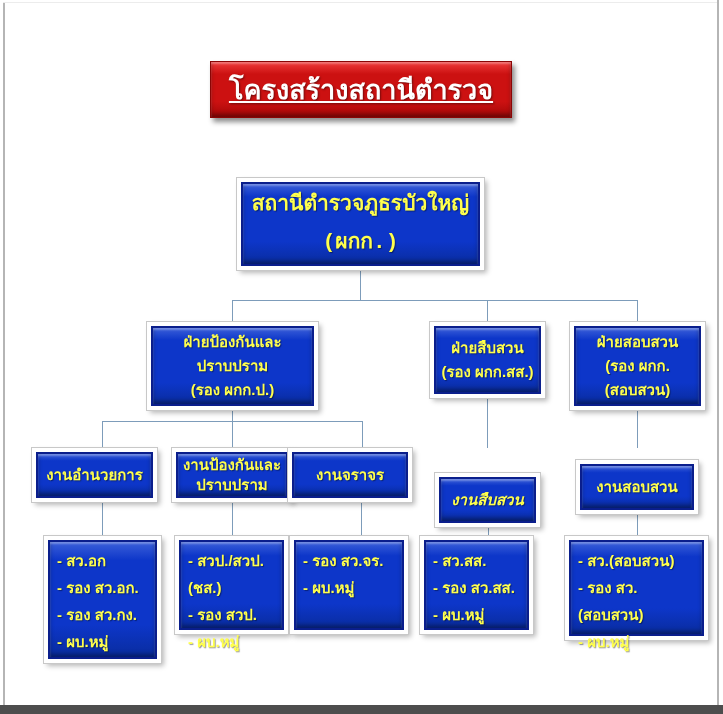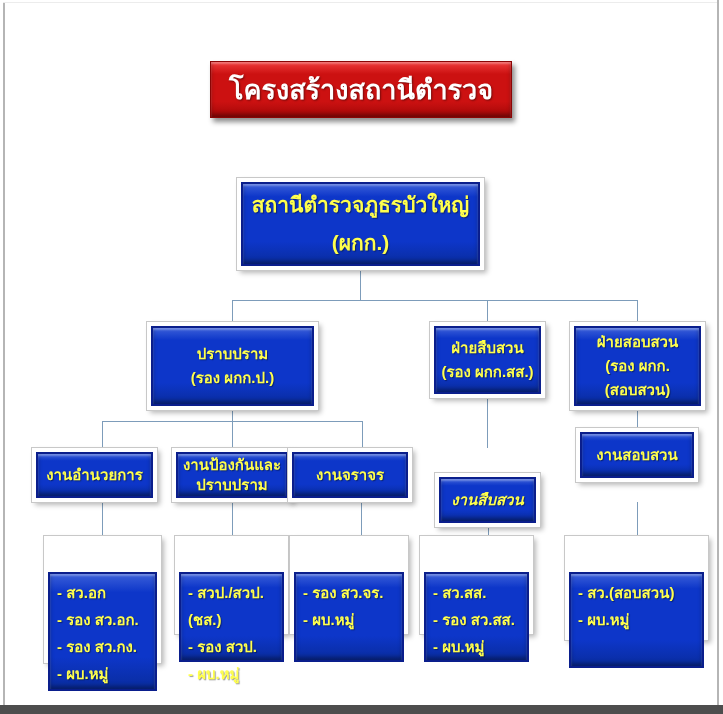--- a/index.html
+++ b/index.html
@@ -19,40 +19,40 @@
   .edge-top{left:3px;top:2px;width:715px;height:1px;background:#ececec;}
   .edge-bottom{left:0;top:705px;width:723px;height:9px;background:var(--bottom-bar);}
 
   .title-box{
     position:absolute;left:210px;top:61px;width:302px;height:57px;
     background:linear-gradient(180deg,var(--title-fill-light) 0%,var(--title-fill) 22%,var(--title-fill) 72%,var(--title-fill-dark) 100%);
     border:1px solid #8a0505;
     box-shadow:3px 4px 5px rgba(0,0,0,0.45), inset 0 2px 2px rgba(255,255,255,0.3), inset 0 -3px 4px rgba(0,0,0,0.35);
     display:flex;align-items:center;justify-content:center;
     color:var(--title-text);font-size:27px;font-weight:bold;
-    text-shadow:1px 1px 2px rgba(0,0,0,0.45);white-space:nowrap;
+    text-shadow:1px 1px 2px rgba(0,0,0,0.45);white-space:nowrap;text-decoration:underline;
   }
 
   .node{
     position:absolute;background:#ffffff;padding:4px;
     box-shadow:0 0 0 1px #c8c8c8, 3px 3px 5px rgba(0,0,0,0.28);
   }
   .node-core{
     width:100%;height:100%;
     background:linear-gradient(180deg,var(--node-fill-light) 0%,var(--node-fill) 16%,var(--node-fill) 72%,var(--node-fill-dark) 100%);
     border:2px solid var(--node-border);
     box-shadow:inset 0 2px 2px rgba(255,255,255,0.3), inset 0 -3px 4px rgba(0,0,0,0.35);
     display:flex;flex-direction:column;align-items:center;justify-content:center;
     color:var(--node-text);font-weight:bold;
     text-shadow:1px 1px 1px rgba(0,0,0,0.4);
   }
-  .root-node .node-core{font-size:21px;line-height:1.8;}
+  .root-node .node-core{font-size:21px;line-height:1.8;font-family:Liberation Mono, monospace;}
   .lvl2 .node-core{font-size:15px;line-height:1.6;}
   .lvl3 .node-core{font-size:15px;line-height:1.35;}
-  .lvl4 .node-core{font-size:15px;line-height:1.8;align-items:flex-start;justify-content:flex-start;padding:5px 7px;margin-top:32px;}
+  .lvl4 .node-core{font-size:15px;line-height:1.8;align-items:flex-start;justify-content:flex-start;padding:5px 7px;}
   .line-seg{position:absolute;background:var(--line);}
 </style>
 </head>
 <body>
 
 <div class="page">
 
   <div class="edge edge-top"></div>
   <div class="edge edge-left"></div>
   <div class="edge edge-right"></div>
@@ -82,20 +82,21 @@
 
   <div class="node root-node" style="left:237px;top:178px;width:247px;height:92px;">
     <div class="node-core">
       <div>สถานีตำรวจภูธรบัวใหญ่</div>
       <div>(ผกก.)</div>
     </div>
   </div>
 
   <div class="node lvl2" style="left:147px;top:322px;width:171px;height:88px;">
     <div class="node-core">
+      <div>ฝ่ายป้องกันและ</div>
       <div>ปราบปราม</div>
       <div>(รอง ผกก.ป.)</div>
     </div>
   </div>
   <div class="node lvl2" style="left:570px;top:322px;width:135px;height:88px;">
     <div class="node-core">
       <div>ฝ่ายสอบสวน</div>
       <div>(รอง ผกก.</div>
       <div>(สอบสวน)</div>
     </div>
@@ -121,21 +122,21 @@
   <div class="node lvl3" style="left:288px;top:448px;width:124px;height:54px;">
     <div class="node-core">
       <div>งานจราจร</div>
     </div>
   </div>
   <div class="node lvl3" style="left:435px;top:473px;width:105px;height:54px;font-style:italic;">
     <div class="node-core">
       <div>งานสืบสวน</div>
     </div>
   </div>
-  <div class="node lvl3" style="left:576px;top:428px;width:122px;height:54px;text-align:center;">
+  <div class="node lvl3" style="left:576px;top:460px;width:122px;height:54px;text-align:center;">
     <div class="node-core">
       <div>งานสอบสวน</div>
     </div>
   </div>
 
   <div class="node lvl4" style="left:44px;top:536px;width:117px;height:127px;">
     <div class="node-core">
       <div>- สว.อก</div>
       <div>- รอง สว.อก.</div>
       <div>- รอง สว.กง.</div>
@@ -158,17 +159,18 @@
   <div class="node lvl4" style="left:420px;top:536px;width:113px;height:98px;text-align:right;">
     <div class="node-core">
       <div>- สว.สส.</div>
       <div>- รอง สว.สส.</div>
       <div>- ผบ.หมู่</div>
     </div>
   </div>
   <div class="node lvl4" style="left:565px;top:536px;width:143px;height:104px;">
     <div class="node-core">
       <div>- สว.(สอบสวน)</div>
+      <div>- รอง สว.(สอบสวน)</div>
       <div>- ผบ.หมู่</div>
     </div>
   </div>
 
 </div>
 
 </body></html>

